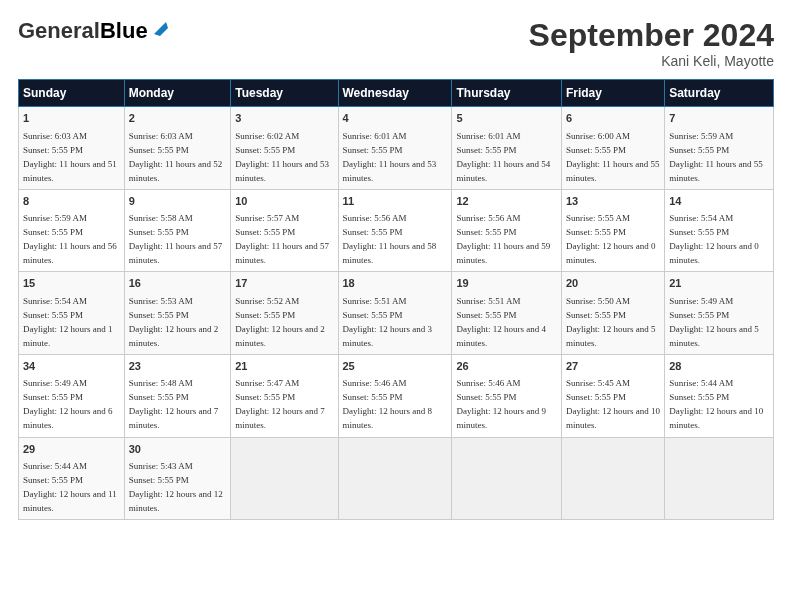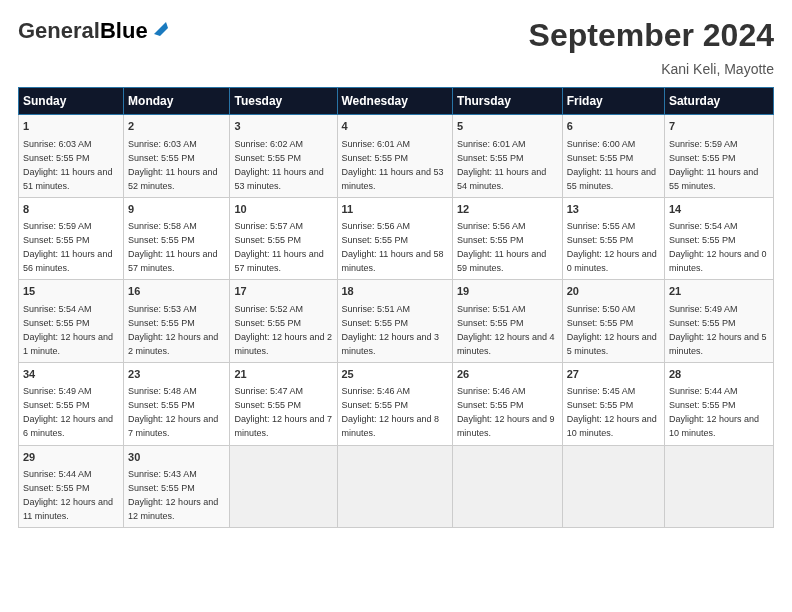--- a/index.html
+++ b/index.html
@@ -42,21 +42,21 @@
     .month-title {
       font-size: 32px;
       font-weight: bold;
       color: #333;
       line-height: 1.1;
       margin-left: 28px;
     }
     .location {
       font-size: 14px;
       color: #555;
-      margin-top: 8px;
+      margin-top: 0;
     }
     table {
       width: 100%;
       border-collapse: collapse;
       font-size: 10px;
     }
     thead tr th {
       background-color: #0f172a;
       color: #fff;
       padding: 6px 4px;
@@ -85,20 +85,21 @@
     .day-number {
       font-weight: bold;
       font-size: 11px;
       display: block;
       margin-bottom: 2px;
     }
     .cell-content {
       font-size: 9px;
       color: #333;
       line-height: 1.45;
+      font-family: Liberation Serif, serif;
     }
     .empty-cell {
       background: #f0f0f0 !important;
     }
   </style>
 </head>
 <body>
 
 <div class="page">
   <div class="header">

